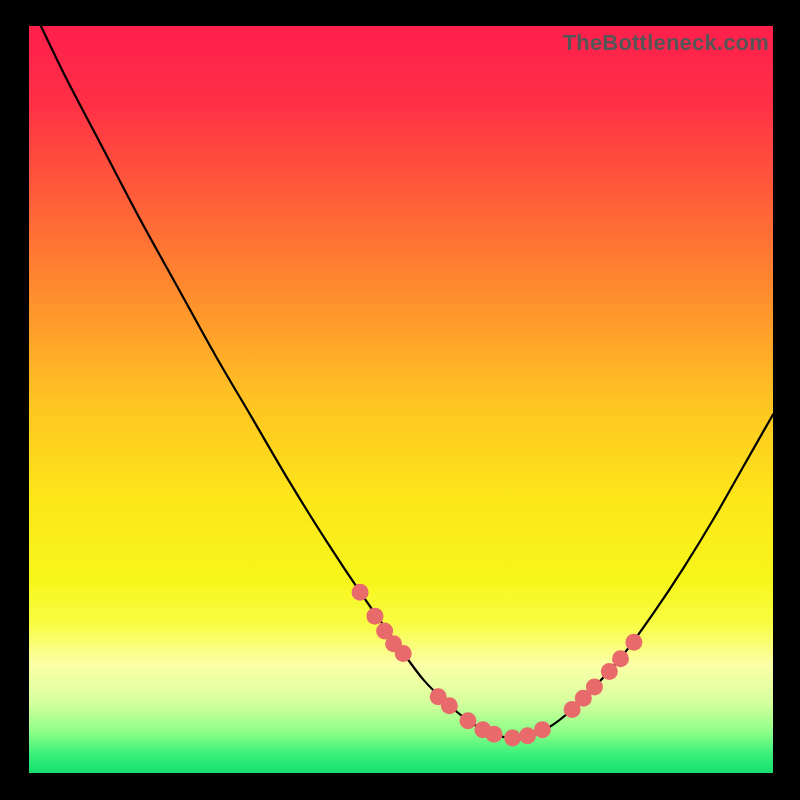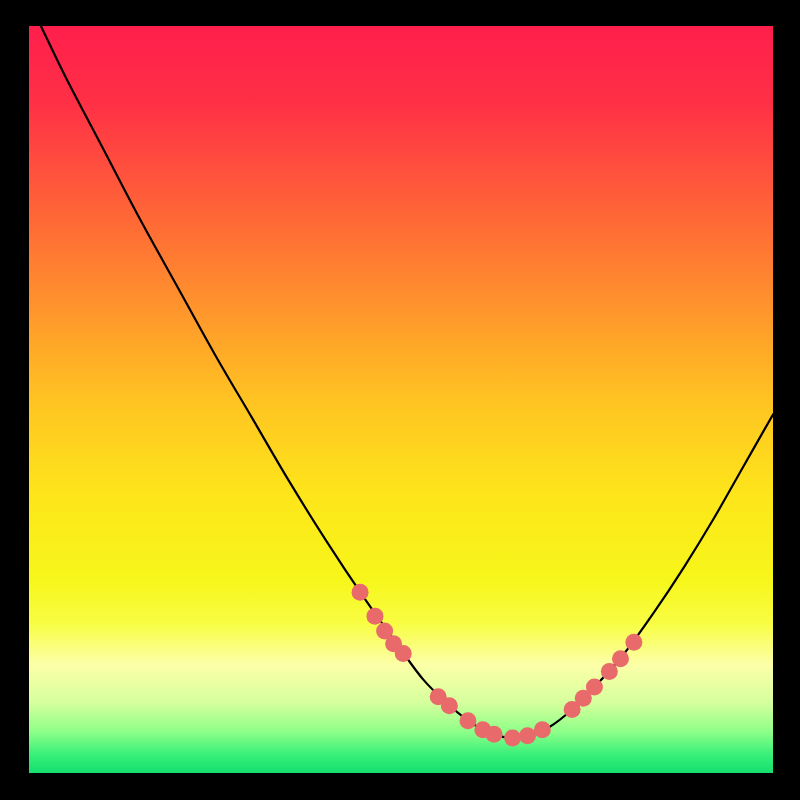--- a/index.html
+++ b/index.html
@@ -78,13 +78,14 @@
         <circle cx="498.48" cy="709.65" r="8.5" fill="#e86a6a" stroke="#d94f4f" stroke-width="0"></circle>
         <circle cx="513.36" cy="703.67" r="8.5" fill="#e86a6a" stroke="#d94f4f" stroke-width="0"></circle>
         <circle cx="543.12" cy="683.50" r="8.5" fill="#e86a6a" stroke="#d94f4f" stroke-width="0"></circle>
         <circle cx="554.28" cy="672.30" r="8.5" fill="#e86a6a" stroke="#d94f4f" stroke-width="0"></circle>
         <circle cx="565.44" cy="661.10" r="8.5" fill="#e86a6a" stroke="#d94f4f" stroke-width="0"></circle>
         <circle cx="580.32" cy="645.41" r="8.5" fill="#e86a6a" stroke="#d94f4f" stroke-width="0"></circle>
         <circle cx="591.48" cy="632.71" r="8.5" fill="#e86a6a" stroke="#d94f4f" stroke-width="0"></circle>
         <circle cx="604.87" cy="616.27" r="8.5" fill="#e86a6a" stroke="#d94f4f" stroke-width="0"></circle>
       </g>
   </svg>
+  <div class="watermark">TheBottleneck.com</div>
 </div>
 
 </body></html>

